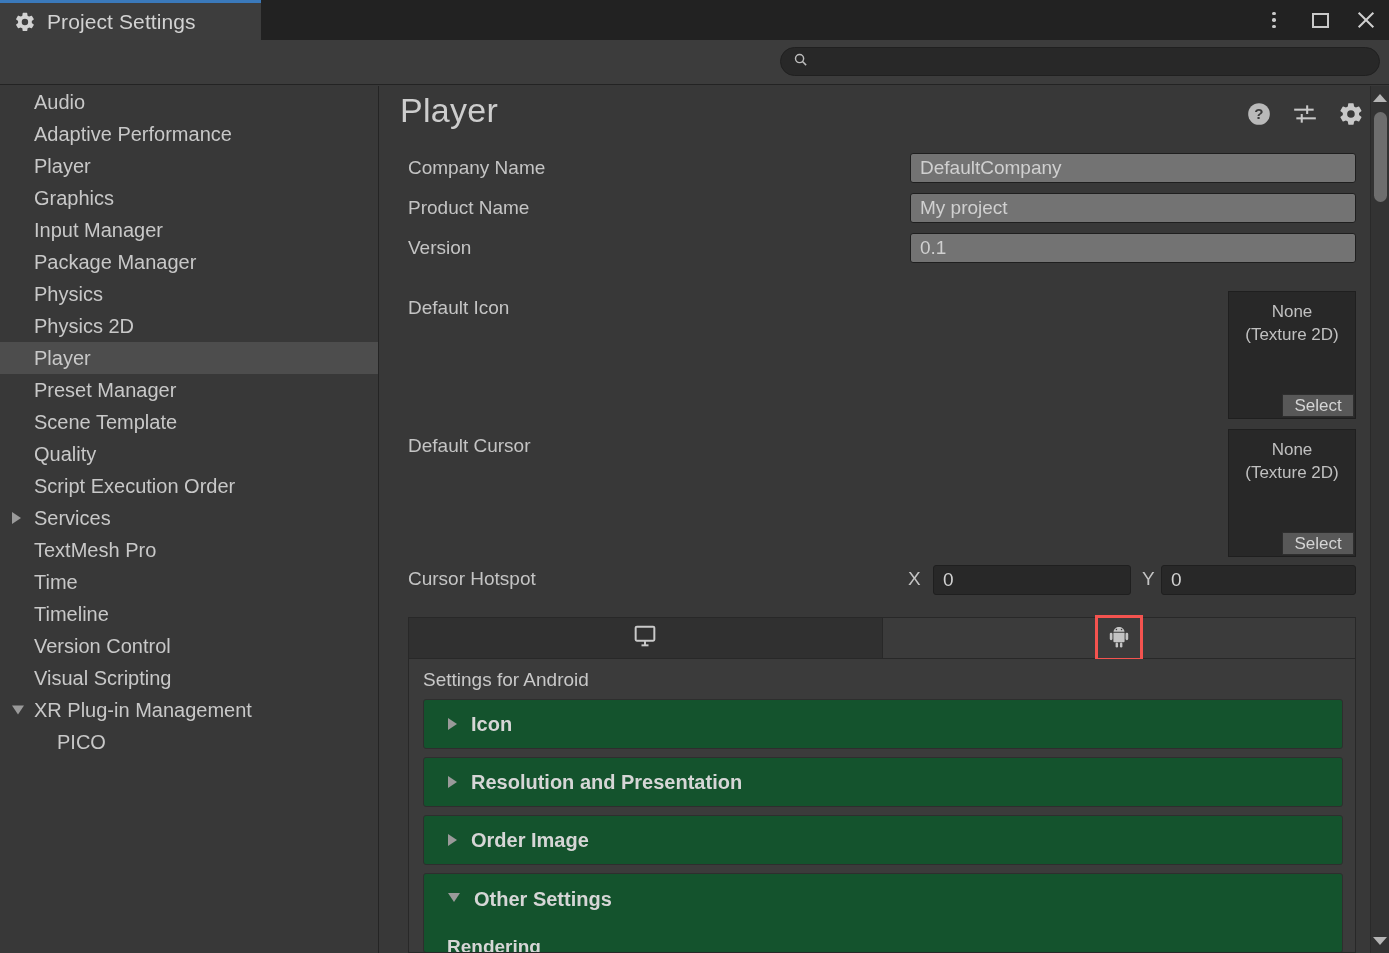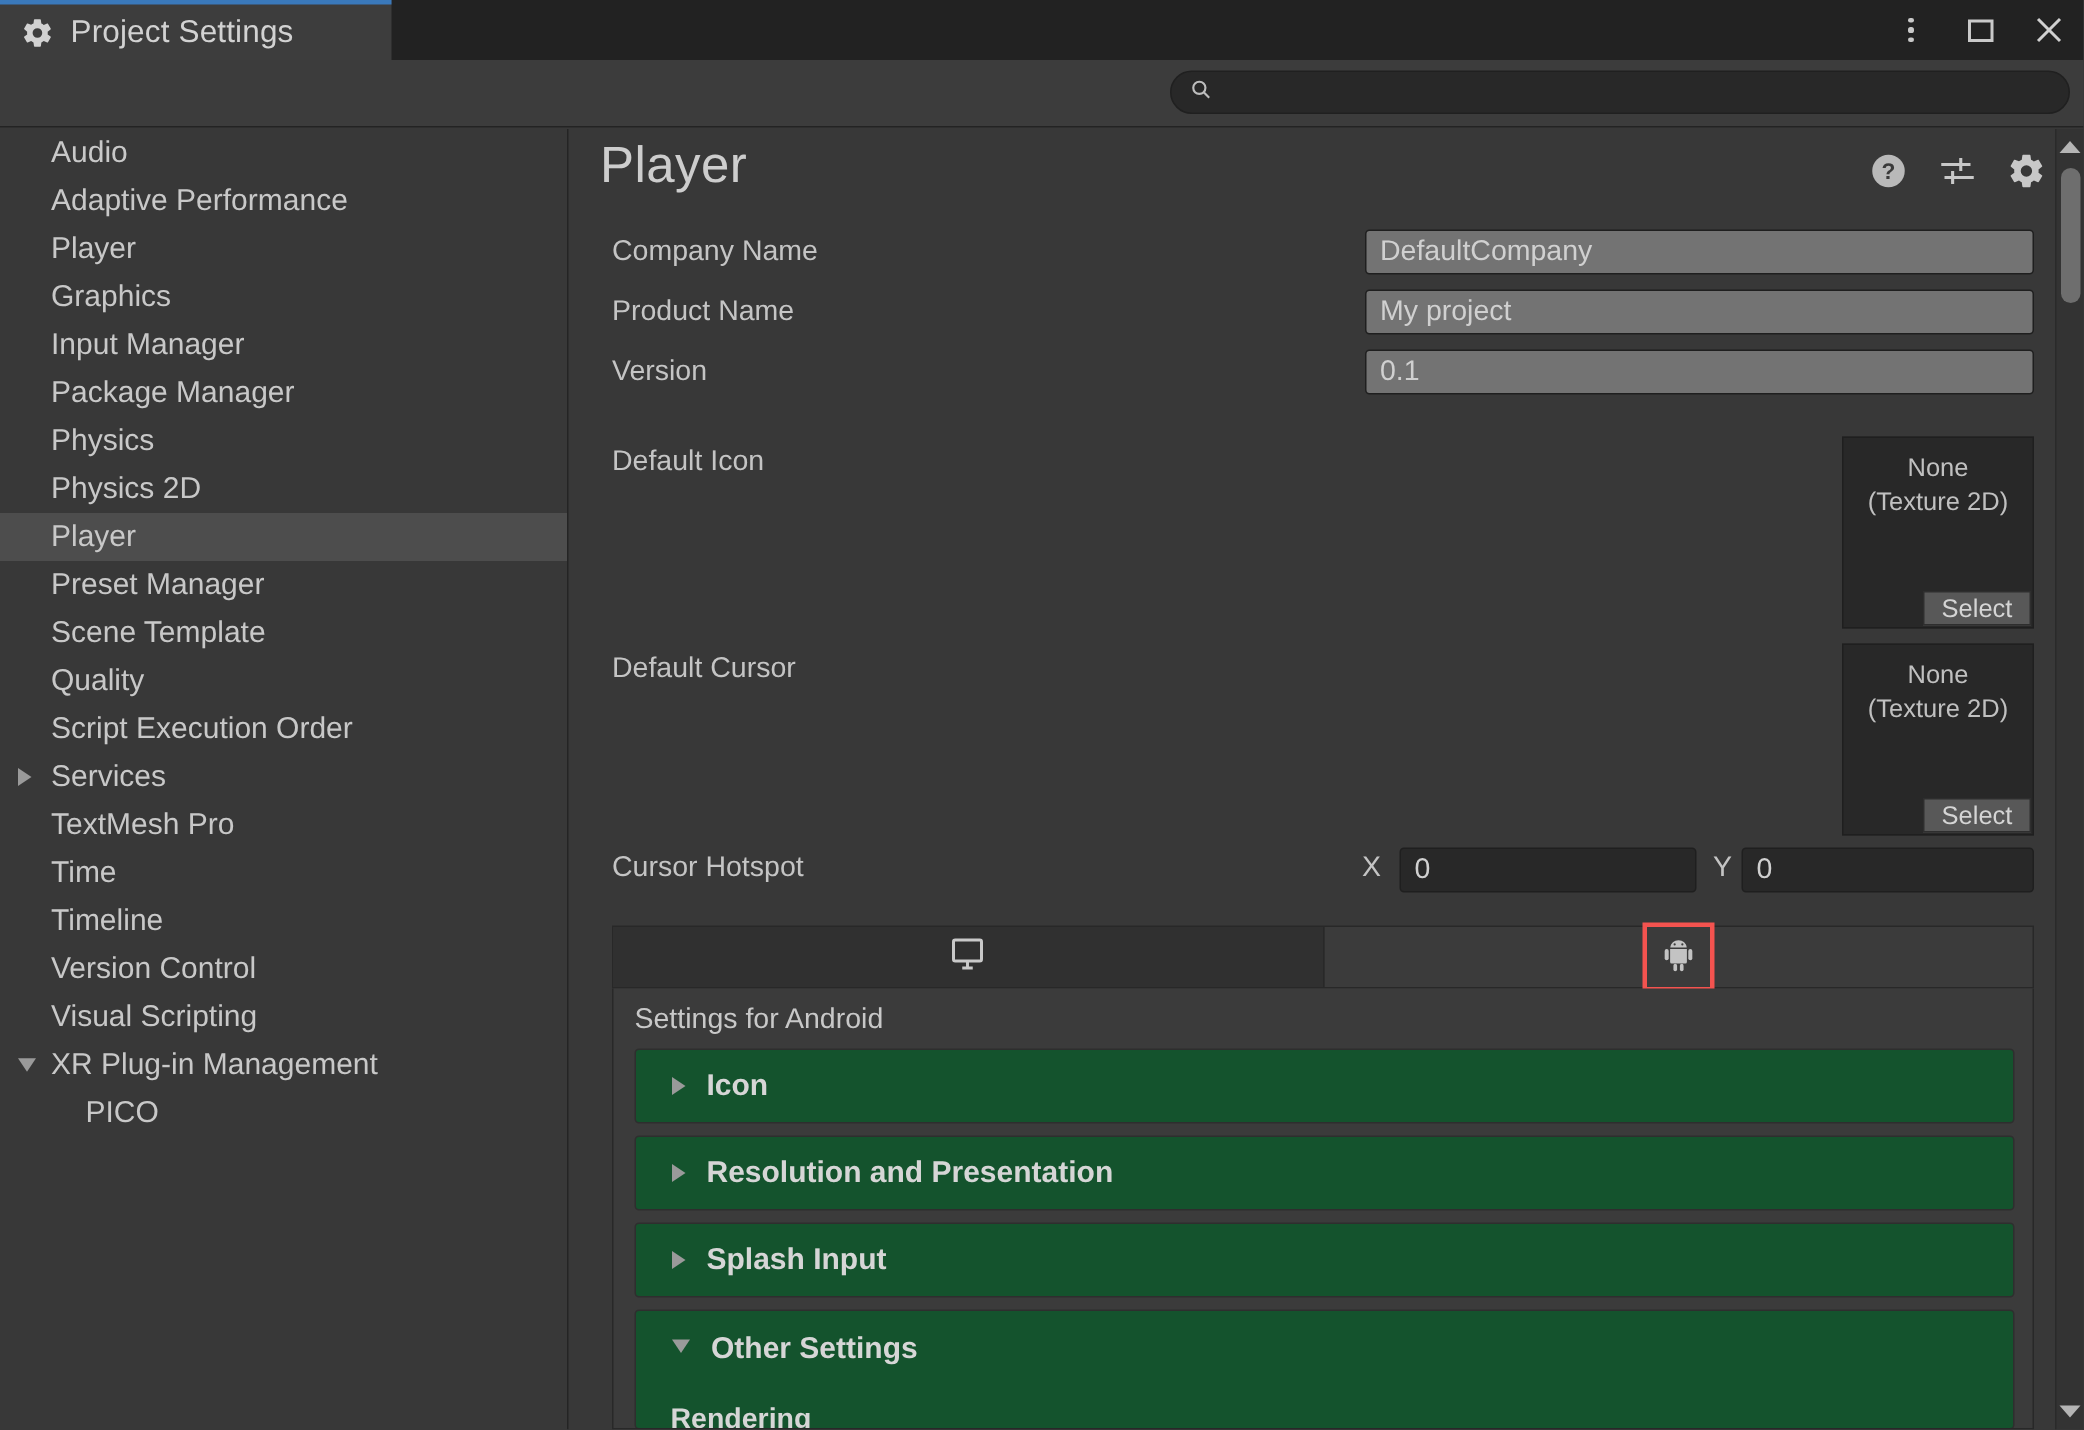--- a/index.html
+++ b/index.html
@@ -376,21 +376,21 @@
         <span class="fl">Icon</span>
       </div>
 
       <div class="foldout" style="top:98px;">
         <span class="fa collapsed"></span>
         <span class="fl">Resolution and Presentation</span>
       </div>
 
       <div class="foldout" style="top:156px;">
         <span class="fa collapsed"></span>
-        <span class="fl">Splash Input</span>
+        <span class="fl">Order Image</span>
       </div>
 
       <div class="foldout" style="top:214px; height:80px; align-items:flex-start; padding-top:14px;">
         <span class="fa expanded" style="margin-top:5px;"></span>
         <span class="fl">Other Settings</span>
       </div>
       <div class="subtext" style="top:277px;">Rendering</div>
     </div>
 
   </div>

